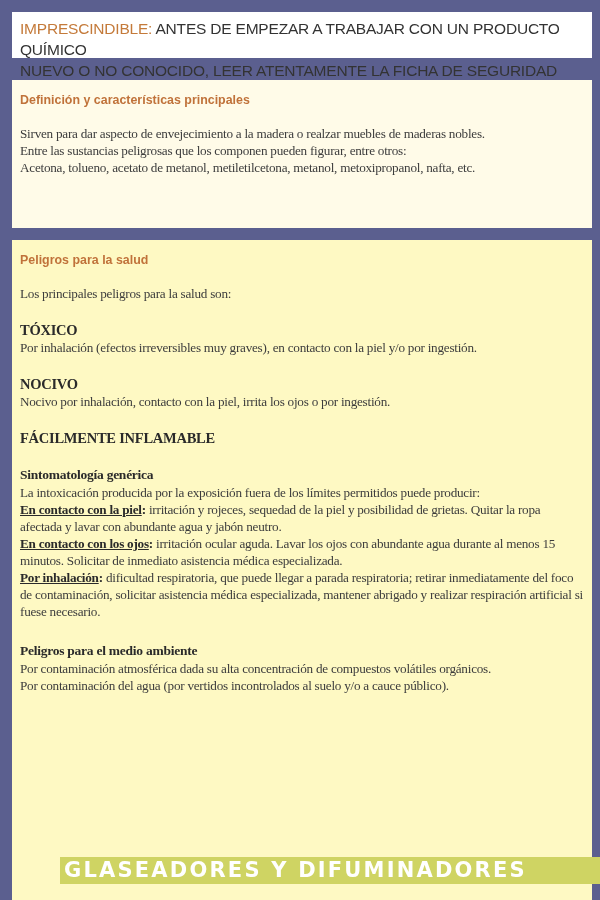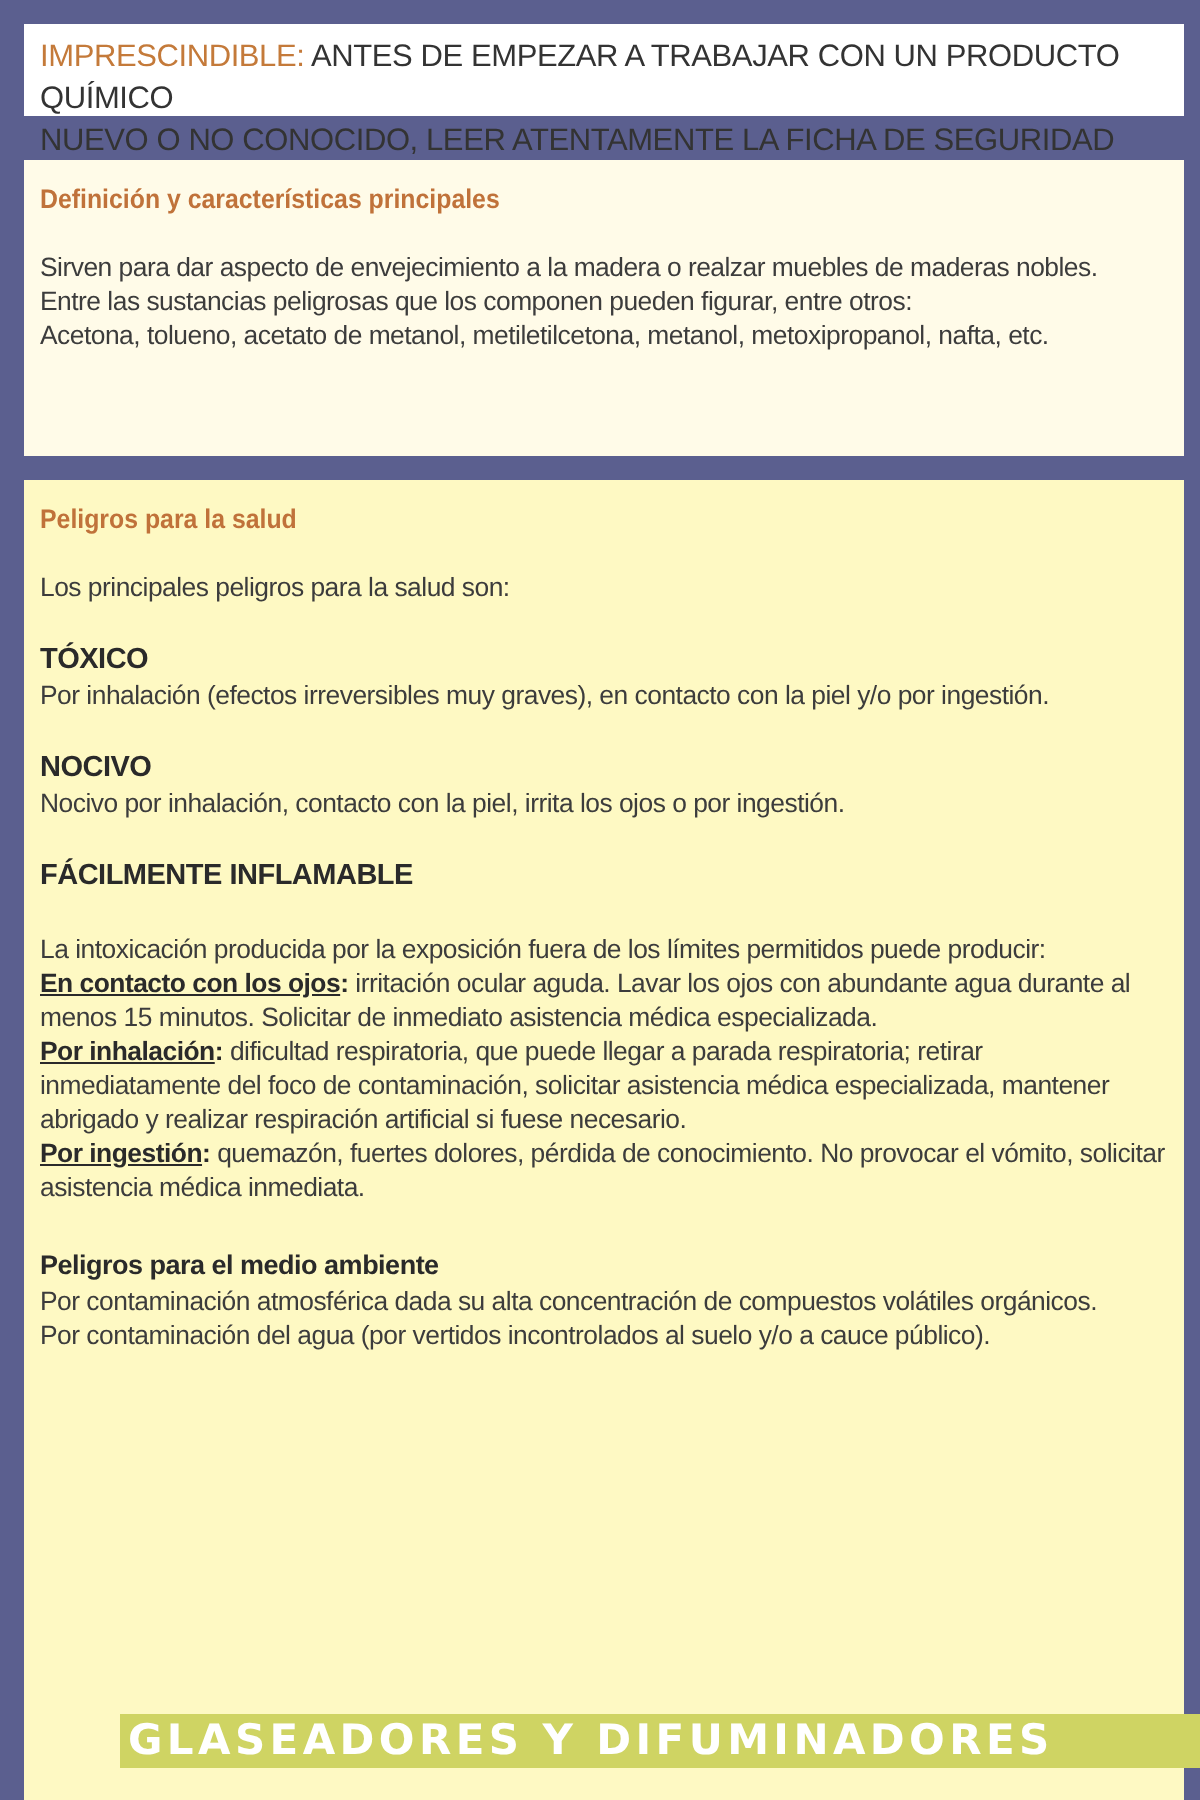--- a/index.html
+++ b/index.html
@@ -30,20 +30,21 @@
     padding: 11px 8px 0 8px;
   }
   .sec-title {
     color: #c0723a; font-weight: bold; font-size: 13.5px;
     line-height: 18px; margin: 0 0 16px 0;
     transform: scaleX(0.92); transform-origin: left;
   }
   .body {
     font-size: 13.2px; line-height: 17px; color: #3c3c3c;
     letter-spacing: -0.25px;
+    font-family: Liberation Serif, serif;
   }
   .body p { margin: 0; }
   .hazard { margin-top: 19px; }
   .hazard h3 {
     margin: 0; font-size: 14.5px; line-height: 18px; color: #2a2a2a;
     font-weight: bold;
   }
   .sub h4 {
     margin: 0; font-size: 13.5px; line-height: 18px; color: #2a2a2a;
     font-weight: bold;
@@ -87,24 +88,25 @@
     </div>
     <div class="hazard">
       <h3>NOCIVO</h3>
       <p>Nocivo por inhalación, contacto con la piel, irrita los ojos o por ingestión.</p>
     </div>
     <div class="hazard">
       <h3>FÁCILMENTE INFLAMABLE</h3>
     </div>
 
     <div class="hazard sub">
+      <h4>Sintomatología genérica</h4>
       <p>La intoxicación producida por la exposición fuera de los límites permitidos puede producir:</p>
+      <p><span class="route-label"><u>En contacto con la piel</u><span>:</span></span><span> irritación y rojeces, sequedad de la piel y posibilidad de grietas. Quitar la ropa afectada y lavar con abundante agua y jabón neutro.</span></p>
       <p><span class="route-label"><u>En contacto con los ojos</u><span>:</span></span><span> irritación ocular aguda. Lavar los ojos con abundante agua durante al menos 15 minutos. Solicitar de inmediato asistencia médica especializada.</span></p>
       <p><span class="route-label"><u>Por inhalación</u><span>:</span></span><span> dificultad respiratoria, que puede llegar a parada respiratoria; retirar inmediatamente del foco de contaminación, solicitar asistencia médica especializada, mantener abrigado y realizar respiración artificial si fuese necesario.</span></p>
-      <p><span class="route-label"><u>Por ingestión</u><span>:</span></span><span> quemazón, fuertes dolores, pérdida de conocimiento. No provocar el vómito, solicitar asistencia médica inmediata.</span></p>
     </div>
 
     <div class="hazard sub" style="margin-top:22px">
       <h4>Peligros para el medio ambiente</h4>
       <p>Por contaminación atmosférica dada su alta concentración de compuestos volátiles orgánicos.</p>
       <p>Por contaminación del agua (por vertidos incontrolados al suelo y/o a cauce público).</p>
     </div>
   </div>
 </div>
 

